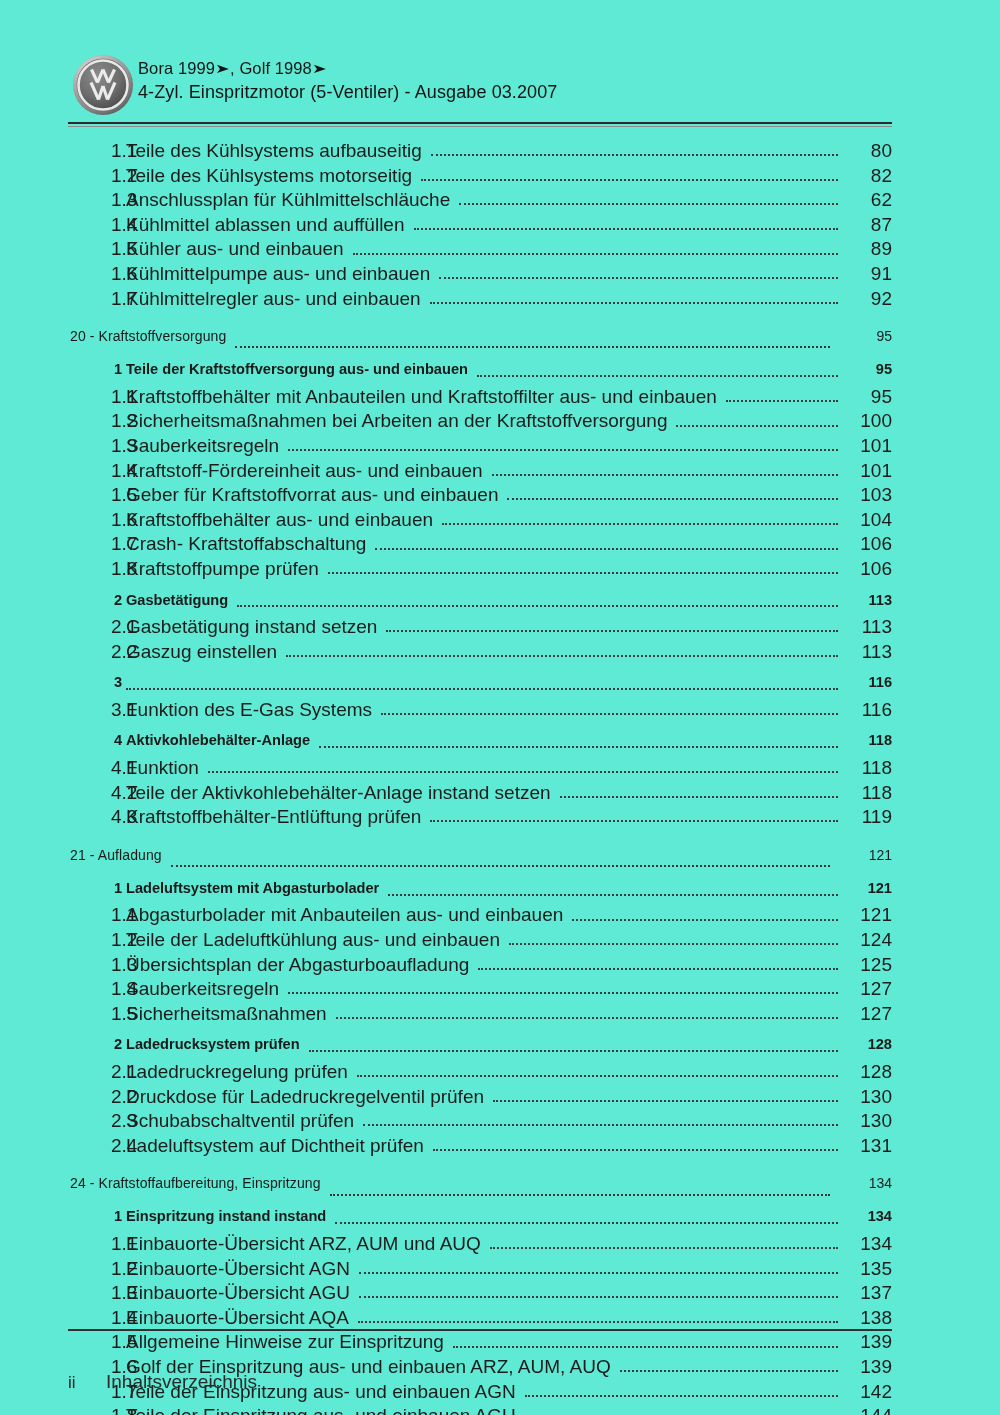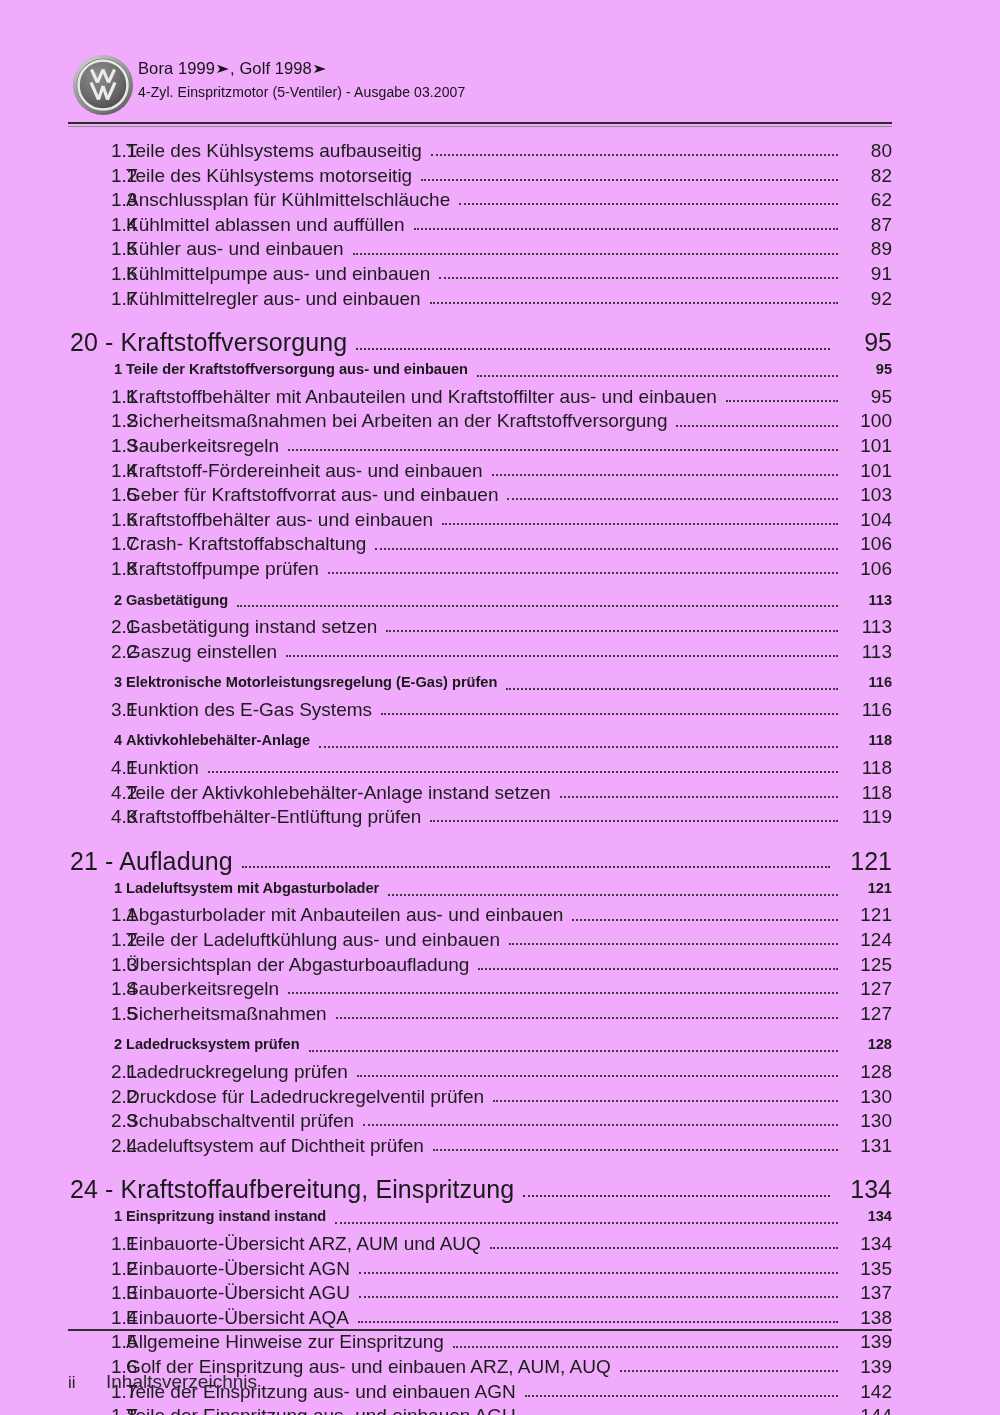--- a/index.html
+++ b/index.html
@@ -14,21 +14,21 @@
     font-family: "Liberation Sans", sans-serif;
     color: #1a1a1a;
     overflow: hidden;
   }
 
   .page {
     position: absolute;
     left: 0; top: 0;
     width: 1000px;
     height: 1415px;
-    background: #f0abfc;
+    background: #5eead4;
   }
 
   
   .header {
     position: absolute;
     left: 68px;
     top: 52px;
     width: 824px;
     height: 72px;
   }
@@ -46,21 +46,21 @@
     width: 750px;
   }
   .header-line1 {
     font-size: 16.5px;
     line-height: 23px;
     letter-spacing: 0.1px;
     color: #141414;
     white-space: nowrap;
   }
   .header-line2 {
-    font-size: 14px;
+    font-size: 18px;
     line-height: 23px;
     letter-spacing: 0.1px;
     color: #141414;
     white-space: nowrap;
   }
   .arrow-glyph {
     display: inline-block;
     font-size: 13px;
     transform: translateY(-1px) scaleX(1.35);
     margin: 0 2px;
@@ -122,21 +122,21 @@
     width: 58px;
     flex: 0 0 58px;
     text-align: left;
     padding-left: 46px;
     box-sizing: border-box;
   }
 
   
   .row.chap {
     height: 33px;
-    font-size: 25px;
+    font-size: 14px;
     font-weight: normal;
   }
   .row.chap .title {
     padding-left: 2px;
     letter-spacing: 0.1px;
   }
 
   .title {
     flex: 0 0 auto;
     padding-right: 9px;
@@ -371,21 +371,20 @@
       </div>
       <div class="row sub">
         <span class="num">2.2</span>
         <span class="title">Gaszug einstellen</span>
         <span class="leader"></span>
         <span class="pageno">113</span>
       </div>
       <div class="gap-sm"></div>
       <div class="row sec">
         <span class="num">3</span>
-        <span class="title">Elektronische Motorleistungsregelung (E-Gas) prüfen</span>
         <span class="leader"></span>
         <span class="pageno">116</span>
       </div>
       <div class="row sub">
         <span class="num">3.1</span>
         <span class="title">Funktion des E-Gas Systems</span>
         <span class="leader"></span>
         <span class="pageno">116</span>
       </div>
       <div class="gap-sm"></div>

